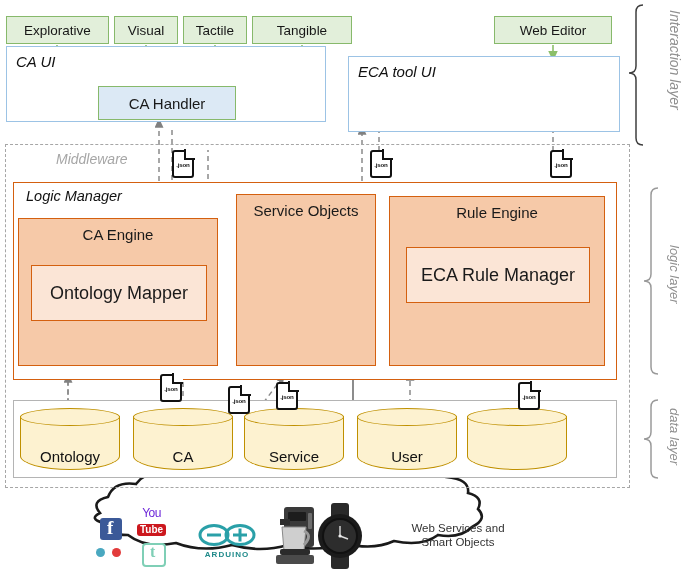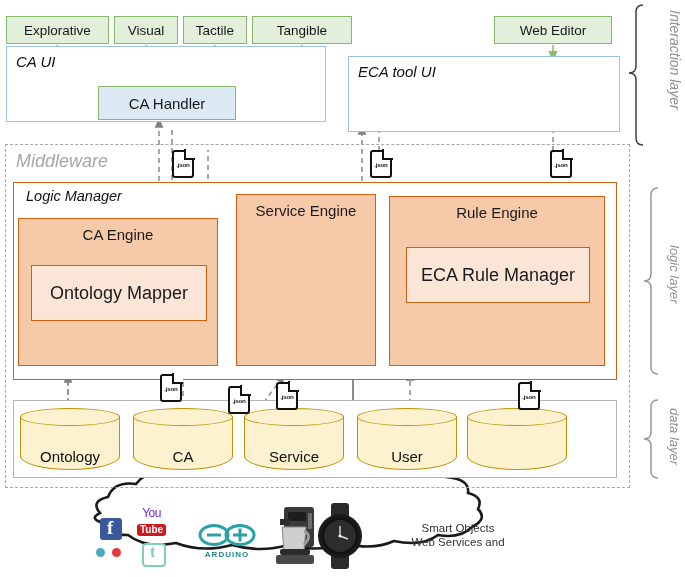--- a/index.html
+++ b/index.html
@@ -12,21 +12,21 @@
   .chip{background:#e2efda;border:1.3px solid #87b96b;font-size:13.5px;
         color:#171717;}
 
   
   .uipane{border:1.3px solid #9cc3e5;background:#ffffff;}
   .pane-title{position:absolute;left:9px;top:6px;font-style:italic;font-size:15px;color:#111;}
   .handler{background:#dce9f5;border:1.3px solid #87b96b;font-size:15px;}
 
   
   .dashbox{border:1.6px dashed #a6a6a6;background:transparent;}
-  .mw-label{position:absolute;font-style:italic;font-size:18px;color:#a6a6a6;}
+  .mw-label{position:absolute;font-style:italic;font-size:14px;color:#a6a6a6;margin-left:40px;}
 
   
   .logicbox{border:1.6px solid #d4600f;background:#ffffff;}
   .lm-label{position:absolute;left:12px;top:5px;font-style:italic;font-size:14.5px;color:#111;}
   .engine{background:#f6c9a8;border:1.3px solid #d4600f;font-size:15px;}
   .engine .cap{position:absolute;left:0;right:0;top:7px;text-align:center;}
   .sub{background:#fbe5d6;border:1.3px solid #d4600f;font-size:18px;}
 
   
   .datawrap{border:1.2px solid #b4b4b4;background:#ffffff;}
@@ -180,21 +180,21 @@
 </div>
 
 <div class="abs engine" style="left:18px;top:218px;width:200px;height:148px;z-index:4;">
   <div class="cap">CA Engine</div>
   <div class="abs sub ctr" style="left:12px;top:46px;width:176px;height:56px;">
     <span>Ontology Mapper</span>
   </div>
 </div>
 
 <div class="abs engine" style="left:236px;top:194px;width:140px;height:172px;z-index:4;">
-  <div class="cap">Service Engine</div>
+  <div class="cap">Service Objects</div>
 </div>
 
 <div class="abs engine" style="left:389px;top:196px;width:216px;height:170px;z-index:4;">
   <div class="cap">Rule Engine</div>
   <div class="abs sub ctr" style="left:16px;top:50px;width:184px;height:56px;">
     <span>ECA Rule Manager</span>
   </div>
 </div>
 
 <div class="brace-lbl" style="left:682px;top:245px;font-size:13px;transform:rotate(90deg);">logic layer</div>
@@ -300,15 +300,15 @@
   <rect x="19" y="50" width="18" height="16" rx="3" fill="#2a2a2a"></rect>
   <circle cx="28" cy="33" r="22" fill="#1b1b1b"></circle>
   <circle cx="28" cy="33" r="18" fill="#111"></circle>
   <circle cx="28" cy="33" r="16" fill="#2d2d2d"></circle>
   <line x1="28" y1="33" x2="28" y2="23" stroke="#ddd" stroke-width="1.4"></line>
   <line x1="28" y1="33" x2="36" y2="36" stroke="#ddd" stroke-width="1.4"></line>
   <circle cx="28" cy="33" r="1.6" fill="#eee"></circle>
 </svg>
 
 <div class="cloudtxt" style="left:368px;top:521px;width:180px;">
+  <div>Web Services and</div>
   <div>Smart Objects</div>
-  <div>Web Services and</div>
 </div>
 
 </body></html>

